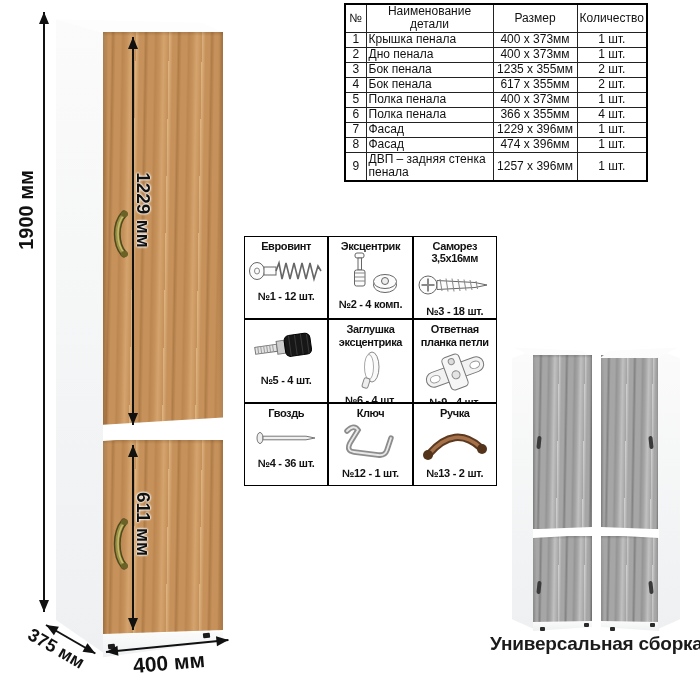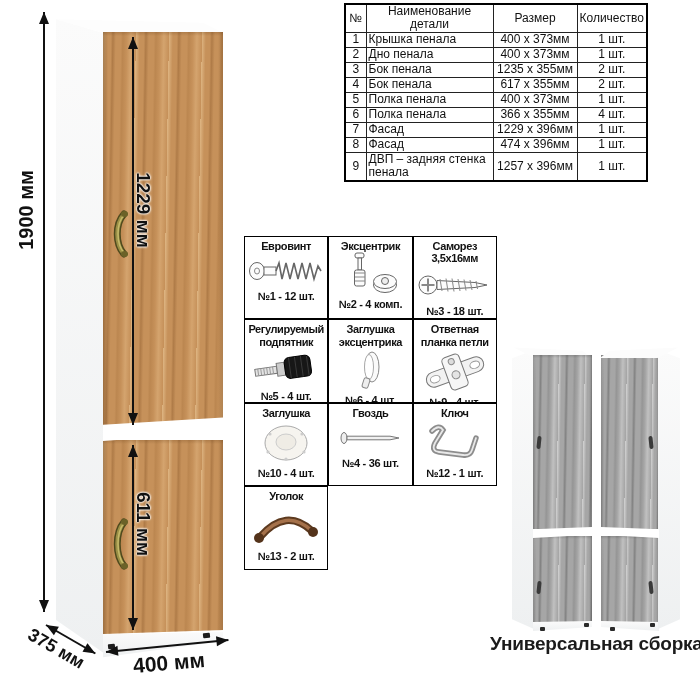--- a/index.html
+++ b/index.html
@@ -239,21 +239,20 @@
           <svg width="76" height="40" viewBox="0 0 76 40">
    <circle cx="11" cy="20" r="9" stroke="#666" fill="#fcfcfc"></circle>
             <path d="M11 13.5 v13 M4.5 20 h13" stroke="#888" stroke-width="2" fill="none"></path>
    <path d="M20 15.5 L58 17.5 70 20 58 22.5 20 24.5 Z" stroke="#666" fill="#fcfcfc"></path>
    <path d="M23 14 l2 12 M29 13.5 l2 13 M35 13.5 l2 13 M41 14 l2 12 M47 14.5 l2 11 M53 15 l2 10 M59 16 l1.5 8" stroke="#888" fill="none"></path>
           </svg>
         </div>
         <div class="hw-count">№3 - 18 шт.</div>
       </div>
       <div class="hw-cell">
-        <div class="hw-title">Регулируемый подпятник</div>
         <div class="hw-icon">
           <svg width="76" height="42" viewBox="0 0 76 42">
             <g transform="rotate(-8 38 21)">
    <rect x="7" y="17" width="22" height="7" fill="#e3e3e3" stroke="#777"></rect>
    <path d="M10 17 v7 M13 17 v7 M16 17 v7 M19 17 v7 M22 17 v7 M25 17 v7" stroke="#999"></path>
    <rect x="29" y="14" width="8" height="13" fill="#cdcdcd" stroke="#777"></rect>
    <rect x="37" y="10" width="26" height="21" rx="5" fill="#171717" stroke="#000"></rect>
    <path d="M42 10 v21 M48 10 v21 M54 10 v21 M60 11 v19" stroke="#3a3a3a"></path>
             </g>
           </svg>
@@ -281,56 +280,41 @@
    <ellipse cx="-21" cy="0" rx="5" ry="3.5" fill="#fff" stroke="#999"></ellipse>
    <ellipse cx="21" cy="0" rx="5" ry="3.5" fill="#fff" stroke="#999"></ellipse>
    <circle cx="0" cy="-11" r="3" fill="#ddd" stroke="#888"></circle>
               <circle cx="0" cy="3" r="4" fill="#e4e4e4" stroke="#888"></circle>
             </g>
           </svg>
         </div>
         <div class="hw-count">№9 - 4 шт.</div>
       </div>
       <div class="hw-cell">
-        <div class="hw-title">Заглушка</div>
-        <div class="hw-icon">
-          <svg width="76" height="48" viewBox="0 0 76 48">
-   <ellipse cx="38" cy="24" rx="21" ry="17" fill="#f6f4ef" stroke="#aaa"></ellipse>
-   <ellipse cx="38" cy="23" rx="10" ry="8" fill="#efece5" stroke="#ccc"></ellipse>
-   <circle cx="22" cy="15" r="1.6" fill="#ccc"></circle>
-            <circle cx="54" cy="15" r="1.6" fill="#ccc"></circle>
-   <circle cx="20" cy="33" r="1.6" fill="#ccc"></circle>
-            <circle cx="56" cy="33" r="1.6" fill="#ccc"></circle>
-   <circle cx="38" cy="40" r="1.6" fill="#ccc"></circle>
-          </svg>
-        </div>
-        <div class="hw-count">№10 - 4 шт.</div>
-      </div>
-      <div class="hw-cell">
         <div class="hw-title">Гвоздь</div>
         <div class="hw-icon">
           <svg width="76" height="38" viewBox="0 0 76 38">
    <ellipse cx="12" cy="19" rx="3" ry="5.5" fill="#eee" stroke="#777"></ellipse>
    <path d="M15 17.2 H58 L67 19 58 20.8 H15 Z" fill="#f0f0f0" stroke="#777"></path>
           </svg>
         </div>
         <div class="hw-count">№4 - 36 шт.</div>
       </div>
       <div class="hw-cell">
         <div class="hw-title">Ключ</div>
         <div class="hw-icon">
           <svg width="76" height="48" viewBox="0 0 76 48">
    <path d="M15 12 q7 -7 11 -1 l-8 13 q-4 8 4 9 l24 3 q7 1 9 -5 l4 -12" fill="none" stroke="#8d8d8d" stroke-width="5.5" stroke-linecap="round"></path>
    <path d="M15 12 q7 -7 11 -1 l-8 13 q-4 8 4 9 l24 3 q7 1 9 -5 l4 -12" fill="none" stroke="#e8e8e8" stroke-width="1.8" stroke-linecap="round"></path>
           </svg>
         </div>
         <div class="hw-count">№12 - 1 шт.</div>
       </div>
       <div class="hw-cell">
-        <div class="hw-title">Уголок</div>
+        <div class="hw-title">Ручка</div>
         <div class="hw-icon">
           <svg width="76" height="48" viewBox="0 0 76 48">
    <path d="M12 35 Q38 5 64 29" fill="none" stroke="#5d3a1f" stroke-width="7.5" stroke-linecap="round"></path>
    <path d="M12 35 Q38 5 64 29" fill="none" stroke="#a5714a" stroke-width="3.5" stroke-linecap="round"></path>
    <circle cx="11" cy="36" r="5" fill="#54331b"></circle>
             <circle cx="65" cy="30" r="5" fill="#54331b"></circle>
           </svg>
         </div>
         <div class="hw-count">№13 - 2 шт.</div>
       </div>

